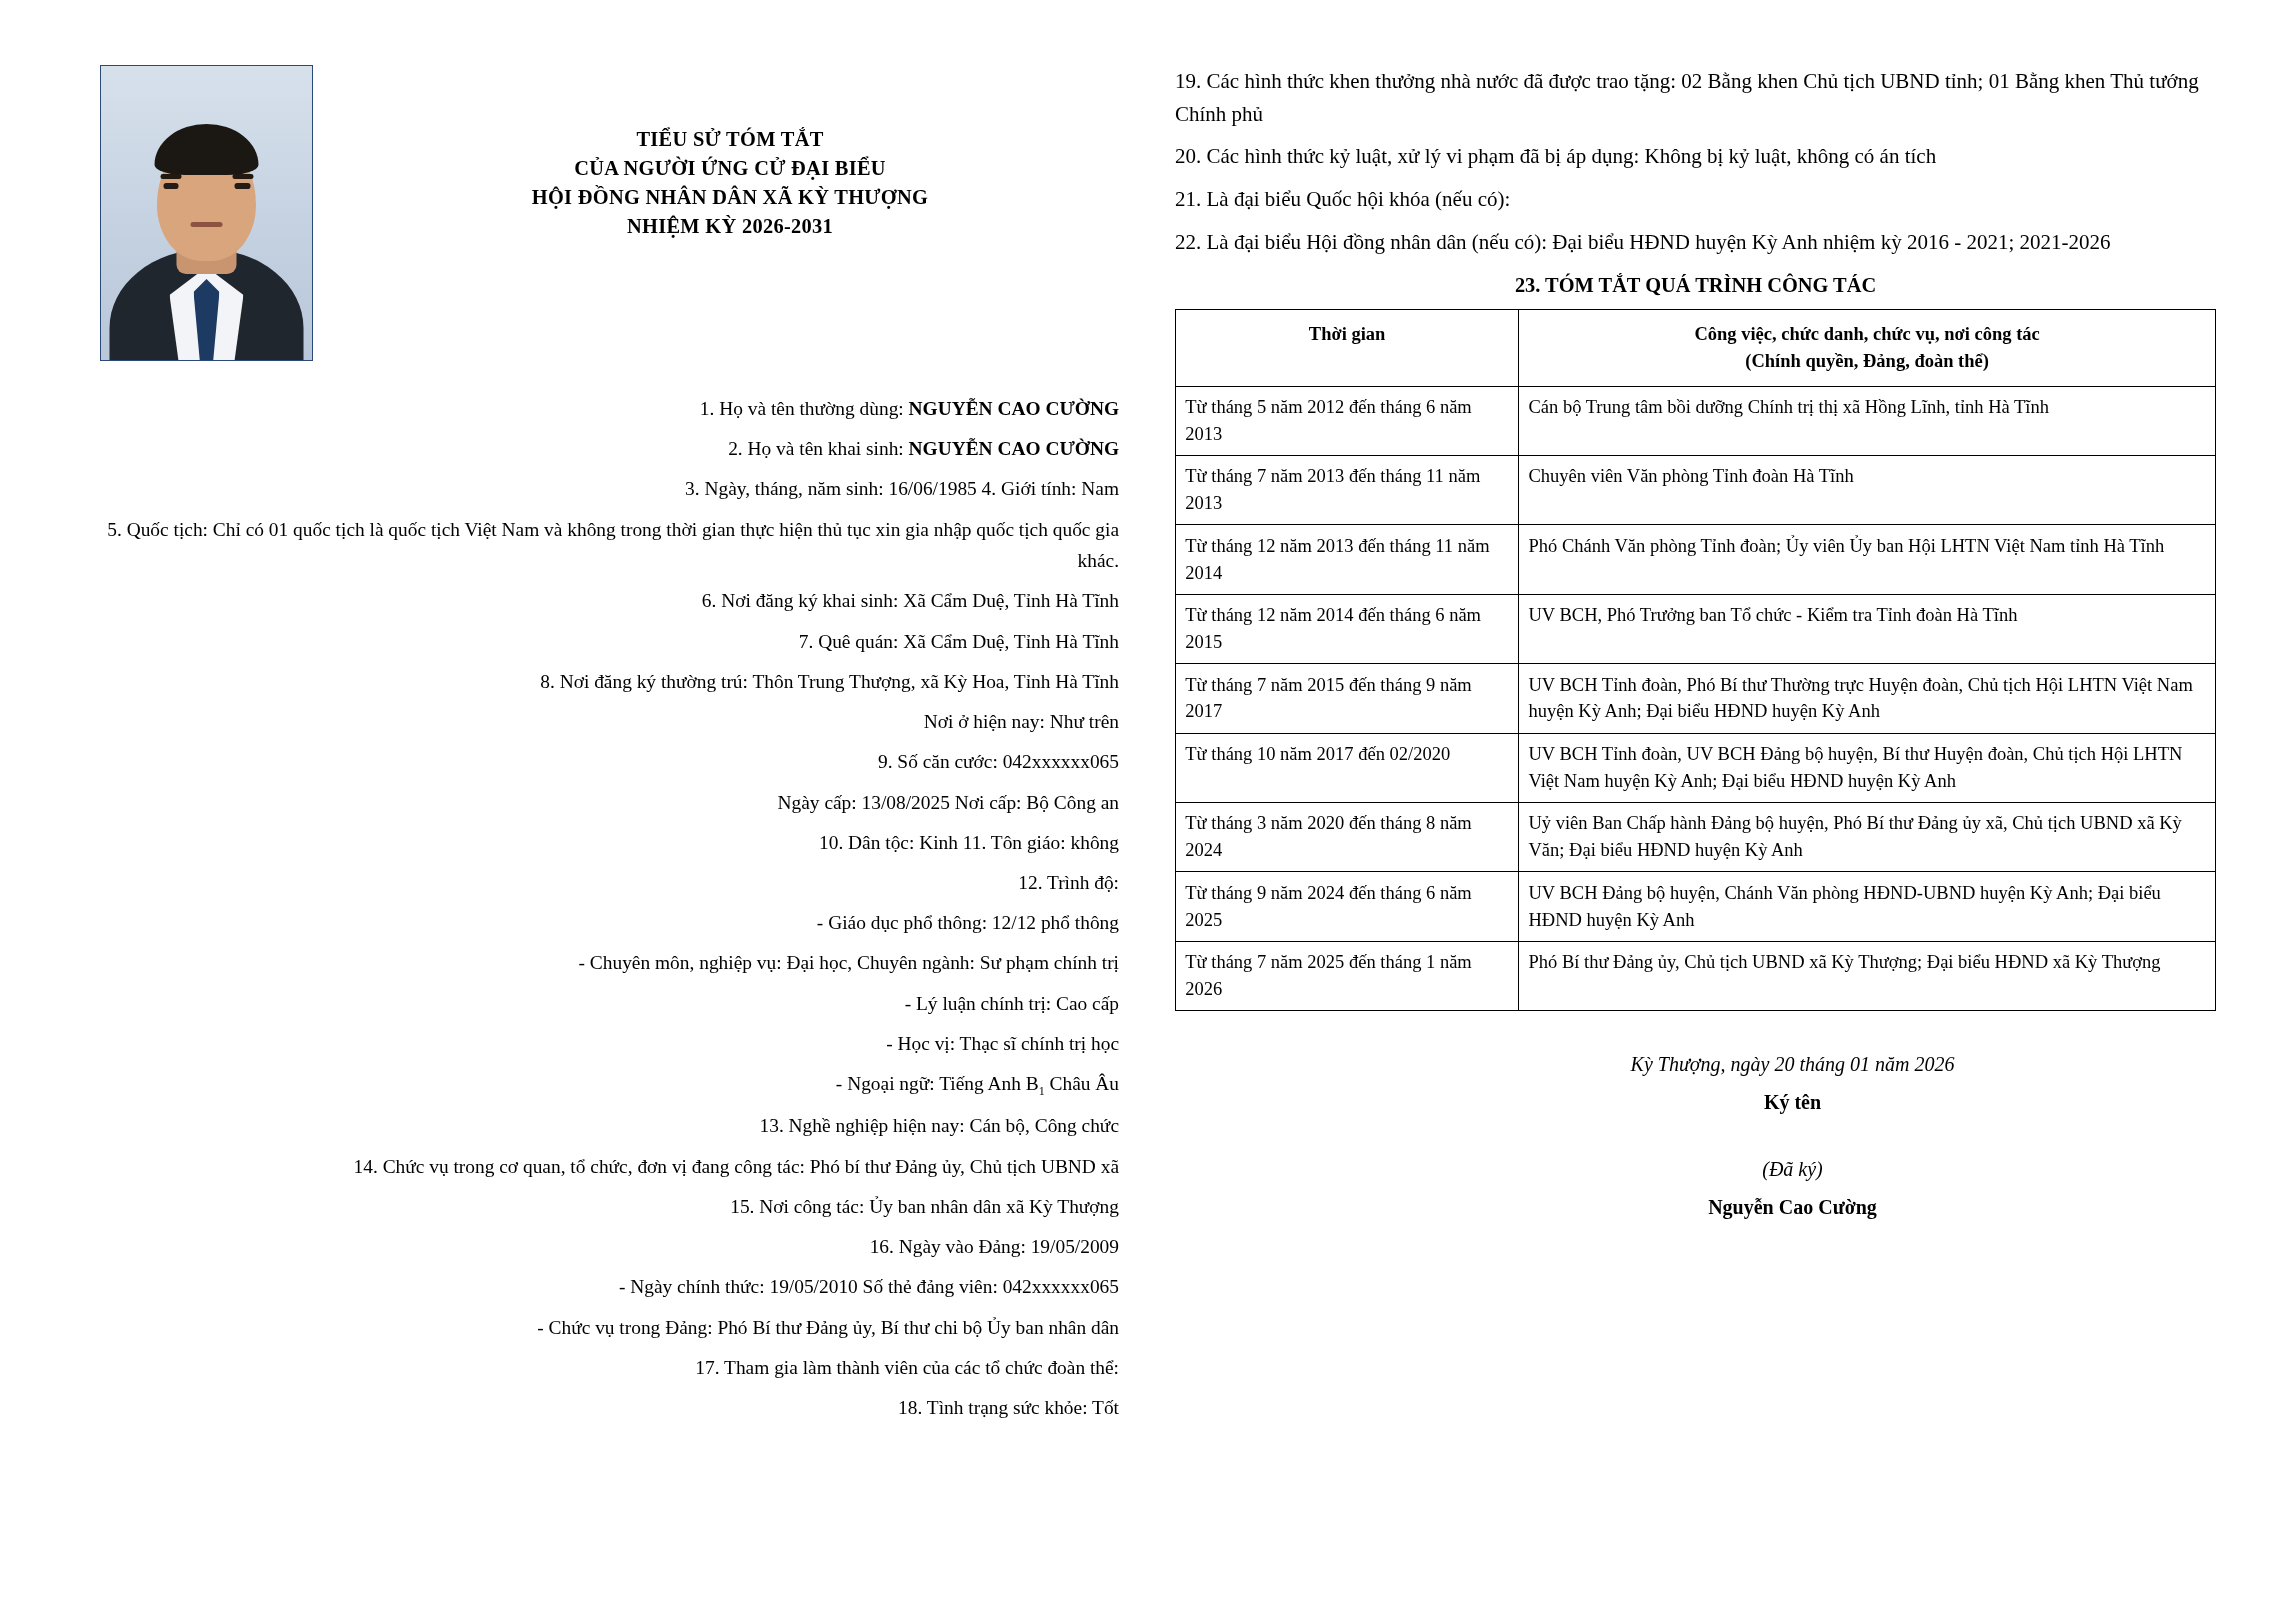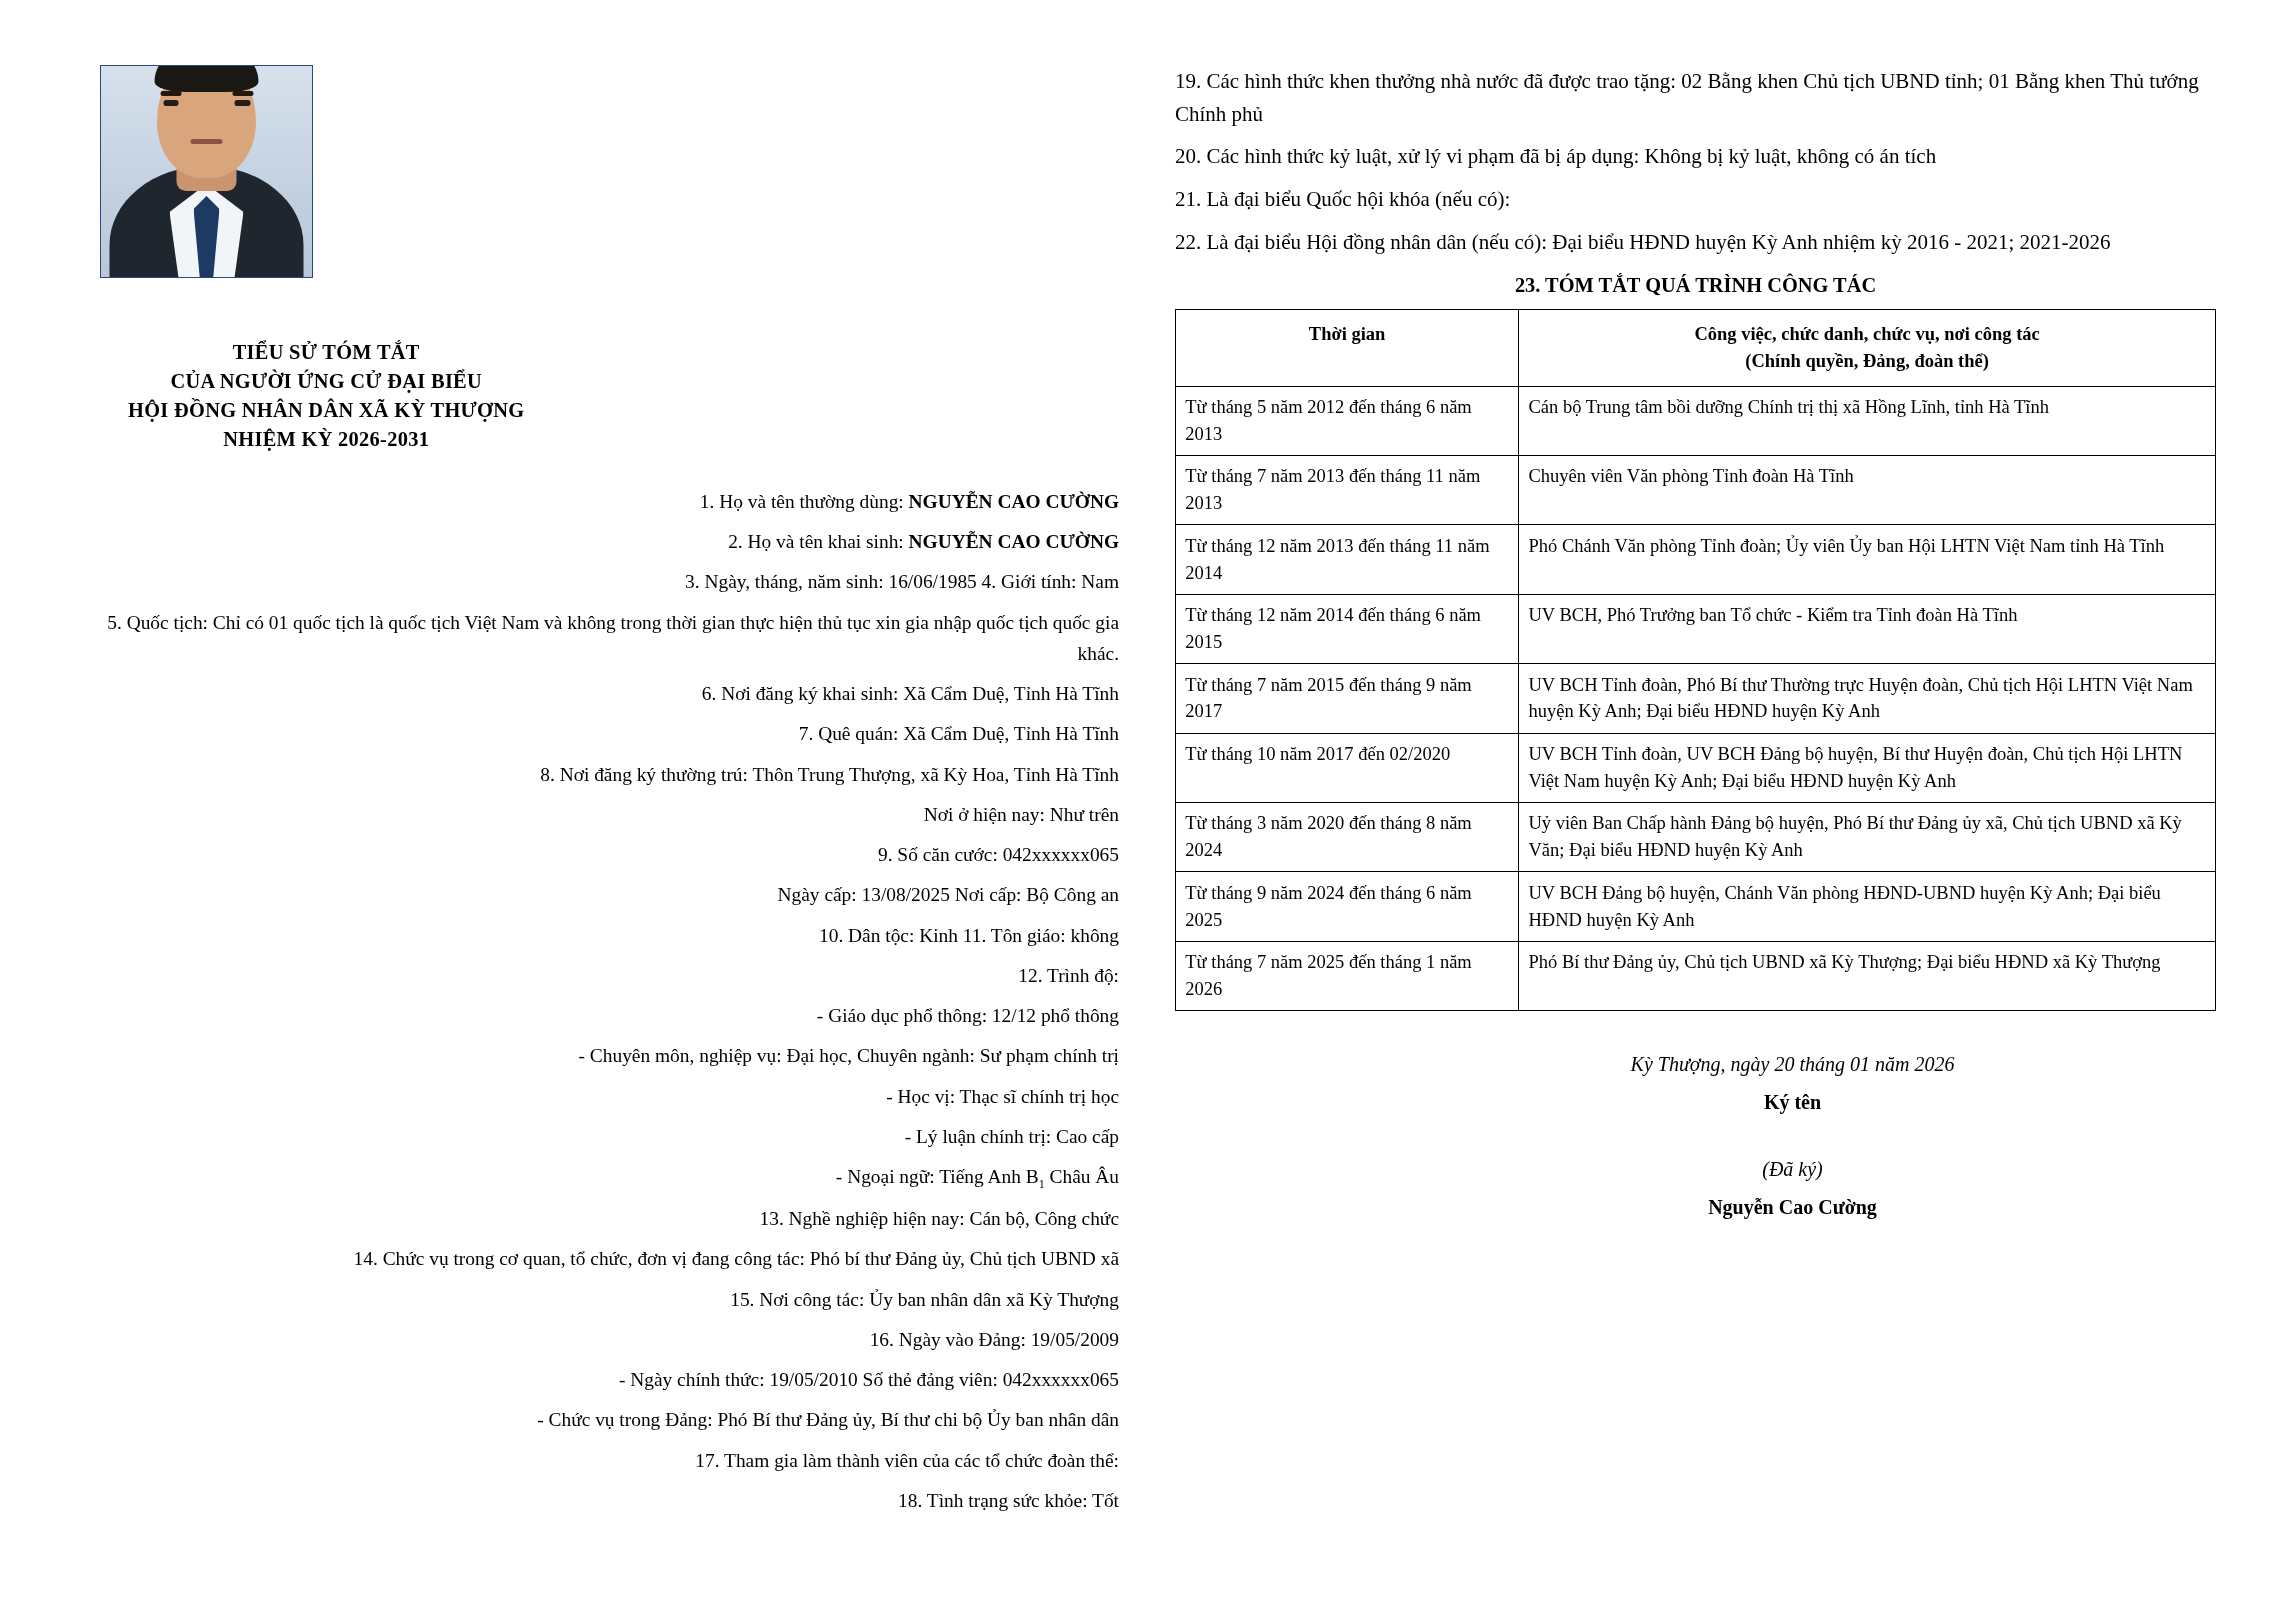--- a/index.html
+++ b/index.html
@@ -30,21 +30,21 @@
     flex: 0 0 1050px;
   }
   .col-right {
     width: 1041px;
     flex: 0 0 1041px;
   }
 
   
   .header-block {
     display: flex;
-    flex-direction: column;
+    flex-direction: row;
     align-items: flex-start;
     padding-left: 31px;
   }
   .photo-frame {
     width: 213px;
     height: 296px;
     border: 1.4px solid #2b4a7a;
     box-sizing: border-box;
     overflow: hidden;
     position: relative;
@@ -270,22 +270,22 @@
         <p>6. Nơi đăng ký khai sinh: Xã Cẩm Duệ, Tỉnh Hà Tĩnh</p>
         <p>7. Quê quán: Xã Cẩm Duệ, Tỉnh Hà Tĩnh</p>
         <p>8. Nơi đăng ký thường trú: Thôn Trung Thượng, xã Kỳ Hoa, Tỉnh Hà Tĩnh</p>
         <p>Nơi ở hiện nay: Như trên</p>
         <p>9. Số căn cước: 042xxxxxx065</p>
         <p>Ngày cấp: 13/08/2025          Nơi cấp: Bộ Công an</p>
         <p>10. Dân tộc: Kinh            11. Tôn giáo: không</p>
         <p>12. Trình độ:</p>
         <p>- Giáo dục phổ thông: 12/12 phổ thông</p>
         <p>- Chuyên môn, nghiệp vụ: Đại học, Chuyên ngành: Sư phạm chính trị</p>
+        <p>- Lý luận chính trị: Cao cấp</p>
         <p>- Học vị:  Thạc sĩ chính trị học</p>
-        <p>- Lý luận chính trị: Cao cấp</p>
         <p><span>- Ngoại ngữ: Tiếng Anh B</span><span class="sub">1</span><span> Châu Âu</span></p>
         <p>13. Nghề nghiệp hiện nay: Cán bộ, Công chức</p>
         <p>14. Chức vụ trong cơ quan, tổ chức, đơn vị đang công tác:  Phó bí thư Đảng ủy, Chủ tịch UBND xã</p>
         <p>15. Nơi công tác: Ủy ban nhân dân xã Kỳ Thượng</p>
         <p>16. Ngày vào Đảng: 19/05/2009</p>
         <p>- Ngày chính thức: 19/05/2010          Số thẻ đảng viên: 042xxxxxx065</p>
         <p>- Chức vụ trong Đảng: Phó Bí thư Đảng ủy, Bí thư chi bộ Ủy ban nhân dân</p>
         <p>17. Tham gia làm thành viên của các tổ chức đoàn thể:</p>
         <p>18. Tình trạng sức khỏe: Tốt</p>
       </div>

